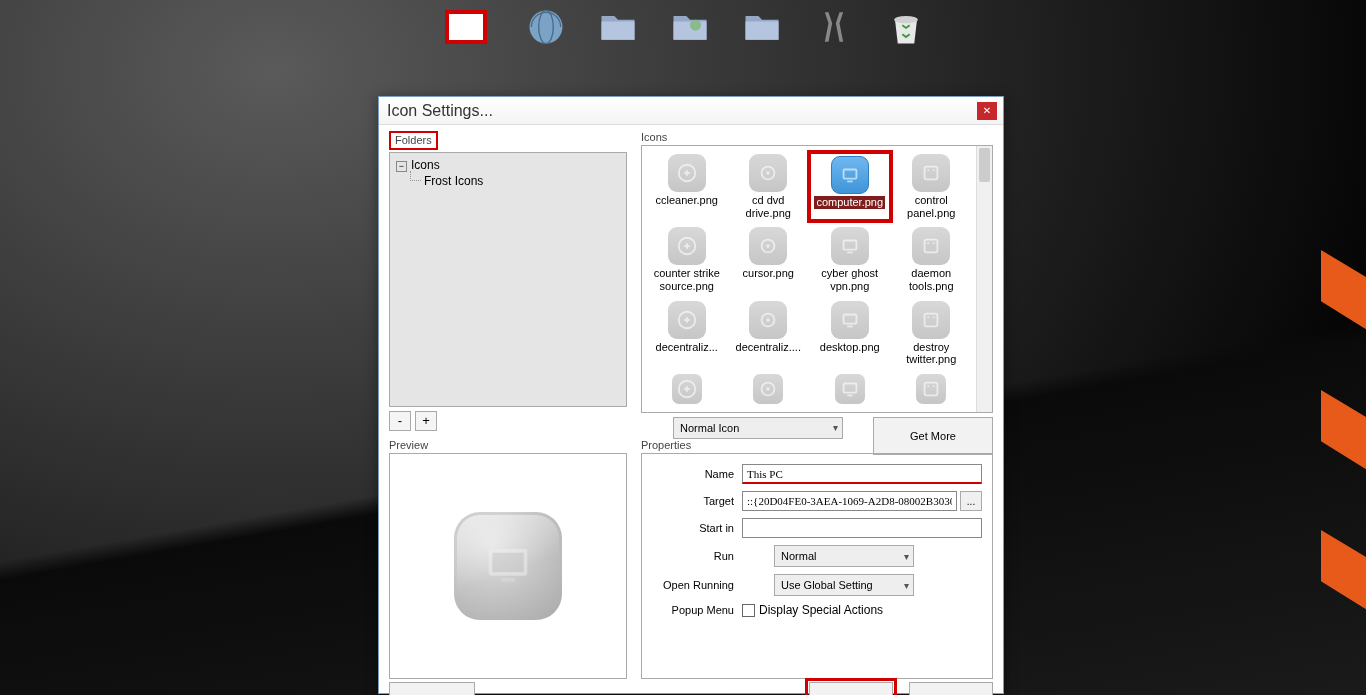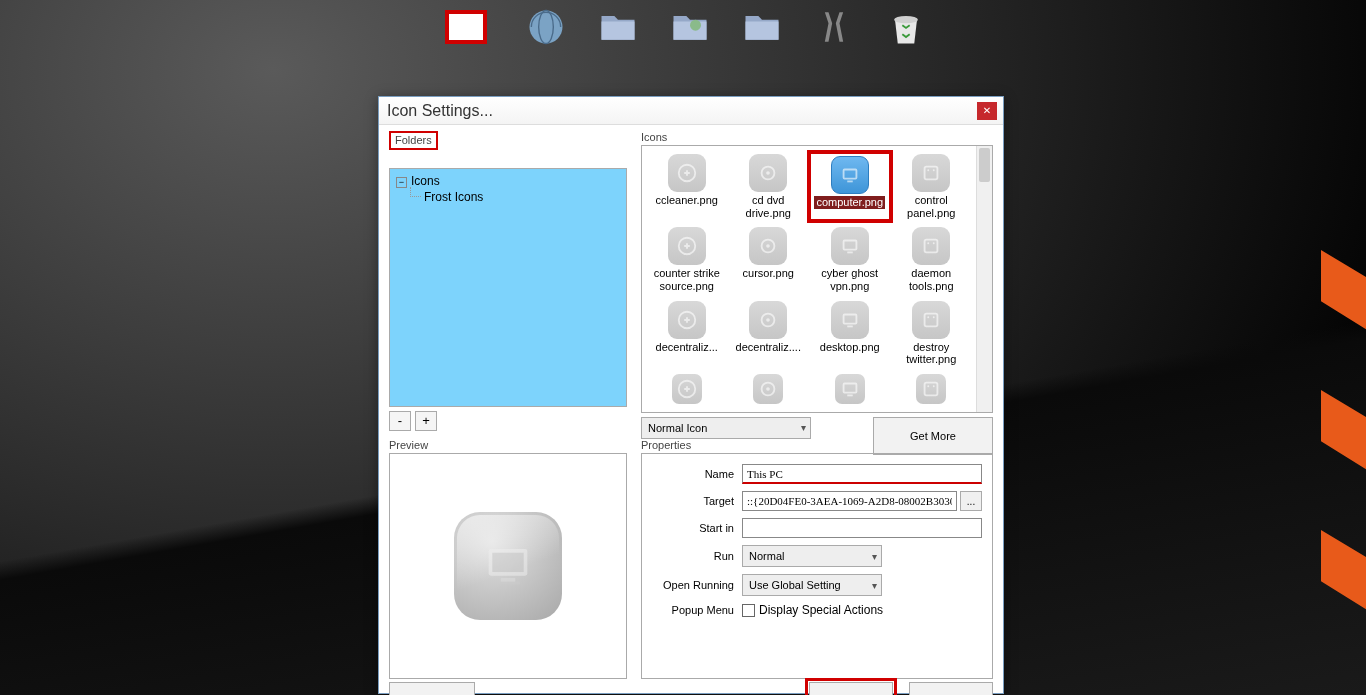--- a/index.html
+++ b/index.html
@@ -22,22 +22,22 @@
 
 .dialog { position: absolute; left: 378px; top: 96px; width: 626px; height: 598px; background: #fff; border: 1px solid #7a9ec1; box-shadow: 0 2px 12px rgba(0,0,0,0.4); }
 .titlebar { height: 28px; display: flex; align-items: center; padding: 0 6px; background: linear-gradient(#fff, #f4f4f4); border-bottom: 1px solid #ddd; }
 .titlebar-title { flex: 1; font-size: 16px; color: #333; padding-left: 2px; }
 .close-btn { width: 20px; height: 18px; background: #c6282c; color: #fff; display: flex; align-items: center; justify-content: center; font-size: 10px; cursor: pointer; }
 .dialog-body { padding: 6px 10px 10px; display: grid; grid-template-columns: 238px 1fr; grid-template-rows: 300px 240px 27px; gap: 8px 14px; }
 
 
 .panel-label { font-size: 11px; color: #444; margin-bottom: 2px; }
 .folders-col { display: flex; flex-direction: column; }
-.folders-label-wrap { display: inline-block; border: 2px solid #d00000; padding: 0 4px 1px; margin-bottom: 18px; align-self: flex-start; }
-.tree { flex: 1; border: 1px solid #aaa; background: #7dd3fc; padding: 4px 6px; overflow: auto; }
+.folders-label-wrap { display: inline-block; border: 2px solid #d00000; padding: 0 4px 1px; margin-bottom: 2px; align-self: flex-start; }
+.tree { flex: 1; border: 1px solid #aaa; background: #e5e5e5; padding: 4px 6px; overflow: auto; }
 .tree-item { padding: 1px 0; white-space: nowrap; }
 .tree-toggle { display: inline-block; width: 11px; height: 11px; border: 1px solid #888; text-align: center; line-height: 9px; font-size: 9px; margin-right: 4px; cursor: pointer; }
 .tree-item.child { padding-left: 28px; position: relative; }
 .tree-item.child::before { content: ''; position: absolute; left: 14px; top: -2px; width: 10px; height: 9px; border-left: 1px dotted #999; border-bottom: 1px dotted #999; }
 .tree-btns { margin-top: 4px; display: flex; gap: 4px; }
 .small-btn { width: 22px; height: 20px; border: 1px solid #aaa; background: #f5f5f5; cursor: pointer; font-size: 13px; line-height: 16px; }
 
 
 .icons-col { display: flex; flex-direction: column; }
 .icon-grid-wrap { flex: 1; border: 1px solid #aaa; display: flex; }
@@ -47,21 +47,21 @@
 .icon-item { display: flex; flex-direction: column; align-items: center; cursor: pointer; padding: 2px 0; }
 .icon-thumb { width: 38px; height: 38px; background: linear-gradient(#d8d8d8, #c6c6c6); border-radius: 9px; display: flex; align-items: center; justify-content: center; }
 .icon-thumb svg { width: 22px; height: 22px; opacity: 0.6; }
 .icon-label { font-size: 11px; text-align: center; margin-top: 2px; line-height: 1.15; max-width: 74px; }
 .icon-item.selected { outline: 4px solid #d00000; outline-offset: -2px; padding: 4px 2px; }
 .icon-item.selected .icon-thumb { background: linear-gradient(#6fb8f0, #3e95d8); border: 1px solid #2d7dc0; }
 .icon-item.selected .icon-label { background: #7f1d1d; color: #fff; padding: 0 2px; }
 .icon-row2 .icon-thumb { width: 30px; height: 30px; border-radius: 7px; }
 
 .icons-bottom { margin-top: 4px; display: flex; justify-content: space-between; }
-.dropdown { height: 22px; border: 1px solid #aaa; background: #eee; padding: 0 18px 0 6px; font-size: 11px; display: flex; align-items: center; position: relative; cursor: pointer; }
+.dropdown { height: 22px; border: 1px solid #aaa; background: #eee; padding: 0 18px 0 6px; font-size: 11px; display: flex; align-items: center; position: relative; cursor: pointer; margin-left: 32px; }
 .dropdown::after { content: '▾'; position: absolute; right: 4px; font-size: 10px; color: #555; }
 .gm-btn { width: 120px; }
 
 
 .preview-col { display: flex; flex-direction: column; }
 .preview-box { flex: 1; border: 1px solid #aaa; display: flex; align-items: center; justify-content: center; }
 .preview-icon { width: 108px; height: 108px; background: radial-gradient(circle at 35% 28%, #e2e2e2, #bfbfbf 60%, #a8a8a8); border-radius: 26px; display: flex; align-items: center; justify-content: center; position: relative; }
 .preview-icon::after { content: ''; position: absolute; inset: 3px; border-radius: 23px; background: linear-gradient(160deg, rgba(255,255,255,0.6), transparent 55%); }
 .preview-icon svg { width: 58px; height: 58px; opacity: 0.55; z-index: 1; }
 

